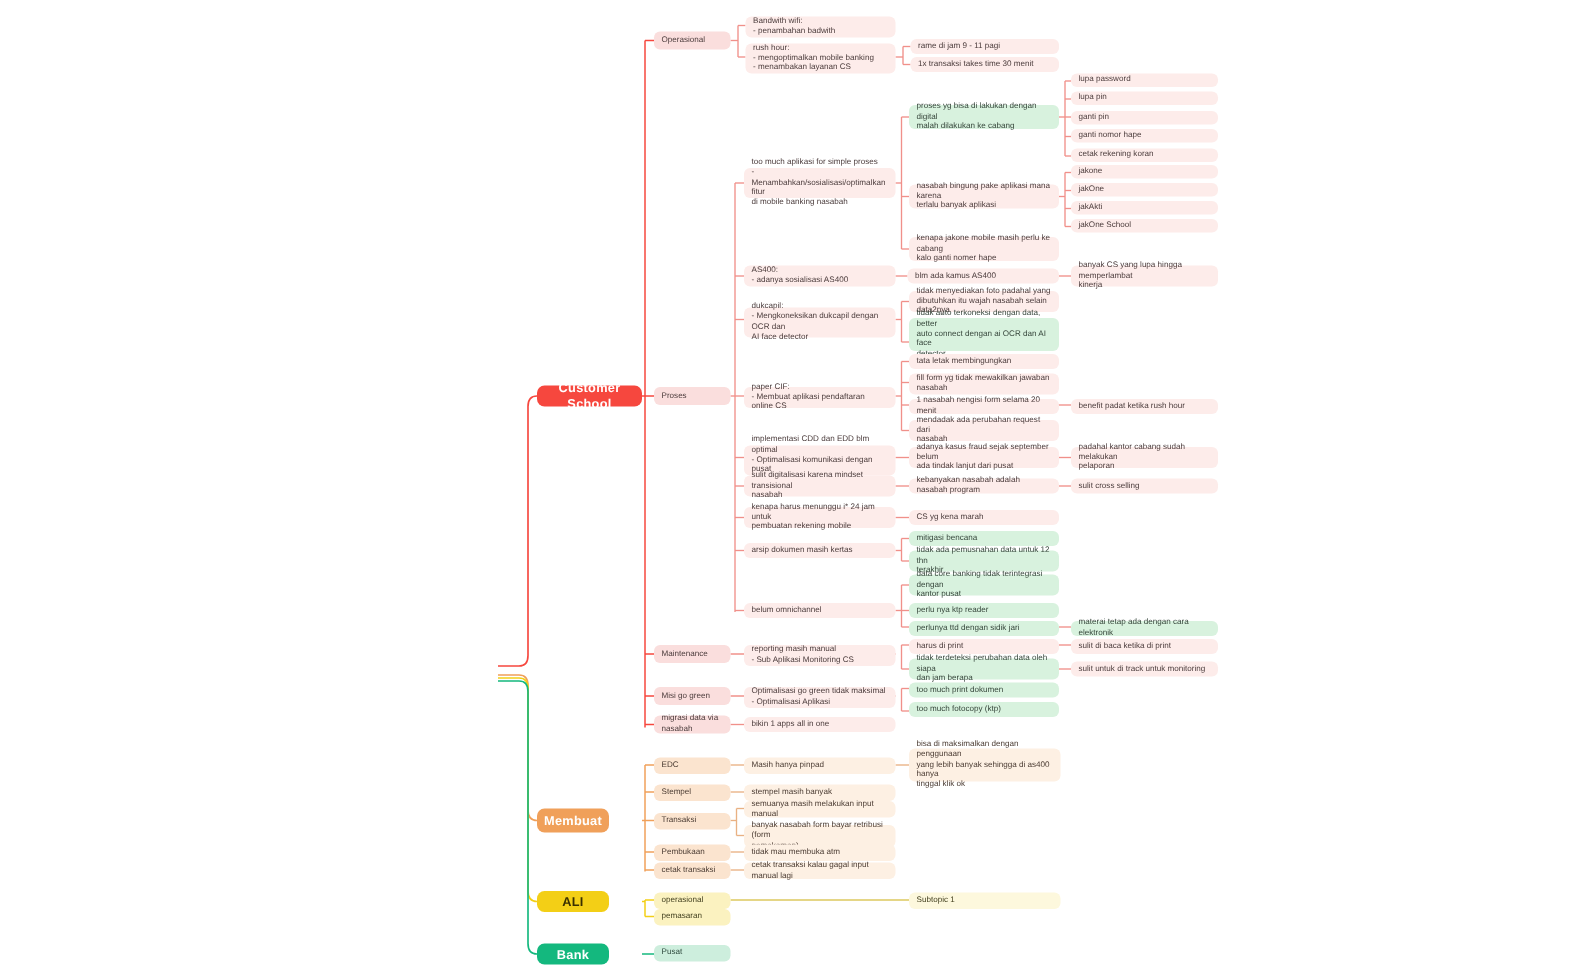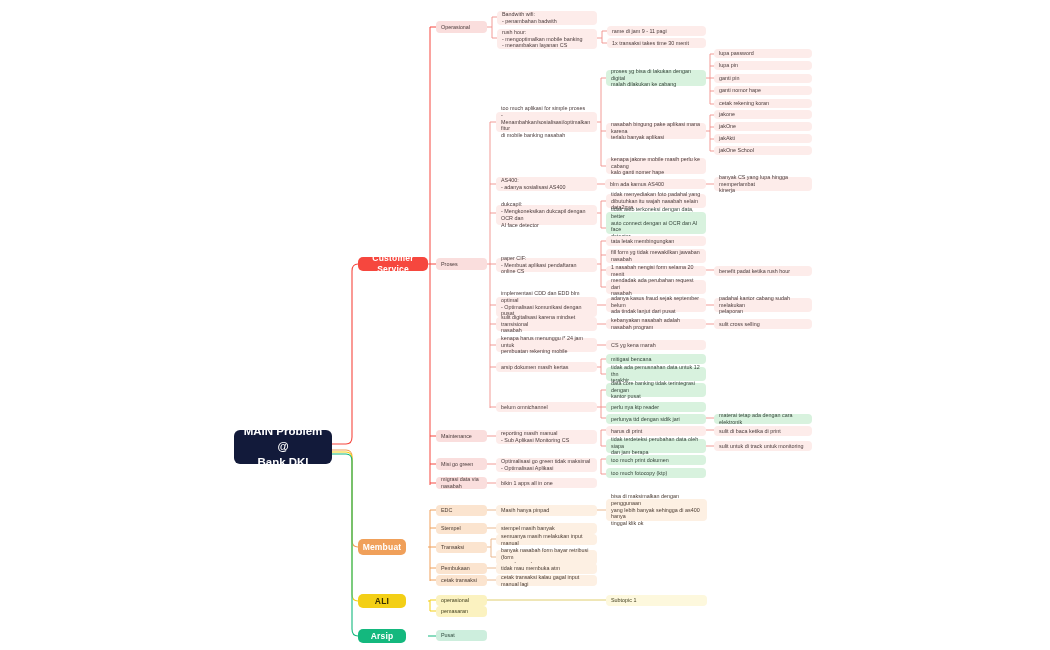--- a/index.html
+++ b/index.html
@@ -183,27 +183,25 @@
 
     <path d="M428 601 L430 601" stroke="#f3cf16" stroke-width="1" fill="none"></path>
     <path d="M430 600 L430 611" stroke="#f3cf16" stroke-width="1" fill="none"></path>
     <path d="M430 600 L436 600" stroke="#f3cf16" stroke-width="1" fill="none"></path>
     <path d="M430 611 L436 611" stroke="#f3cf16" stroke-width="1" fill="none"></path>
     <path d="M487 600 L606 600" stroke="#ddc85e" stroke-width=".9" fill="none"></path>
 
     <path d="M428 636 L436 636" stroke="#14b87e" stroke-width="1" fill="none"></path>
   </svg>
 
-  <div class="node root" style="left:234px;top:430px;width:98px;height:34px;">MAIN Problem @
-Bank DKI</div>
-
-  <div class="node branch red" style="left:358px;top:257px;width:70px;height:14px;">Customer Service</div>
+
+  <div class="node branch red" style="left:358px;top:257px;width:70px;height:14px;">Customer School</div>
   <div class="node branch orange" style="left:358px;top:539px;width:48px;height:16px;">Membuat</div>
   <div class="node branch yellow" style="left:358px;top:594px;width:48px;height:14px;">ALI</div>
-  <div class="node branch green" style="left:358px;top:629px;width:48px;height:14px;">Arsip</div>
+  <div class="node branch green" style="left:358px;top:629px;width:48px;height:14px;">Bank</div>
 
   <div class="node lv pink" style="left:436px;top:21px;width:51px;height:12px;">Operasional</div>
   <div class="node lv pink" style="left:436px;top:258px;width:51px;height:12px;">Proses</div>
   <div class="node lv pink" style="left:436px;top:430px;width:51px;height:12px;">Maintenance</div>
   <div class="node lv pink" style="left:436px;top:458px;width:51px;height:12px;">Misi go green</div>
   <div class="node lv pink" style="left:436px;top:477px;width:51px;height:12px;">migrasi data via nasabah</div>
 
   <div class="node lv pinklite" style="left:497px;top:11px;width:100px;height:14px;">Bandwith  wifi:
 - penambahan badwith</div>
   <div class="node lv pinklite" style="left:497px;top:29px;width:100px;height:20px;">rush hour:

